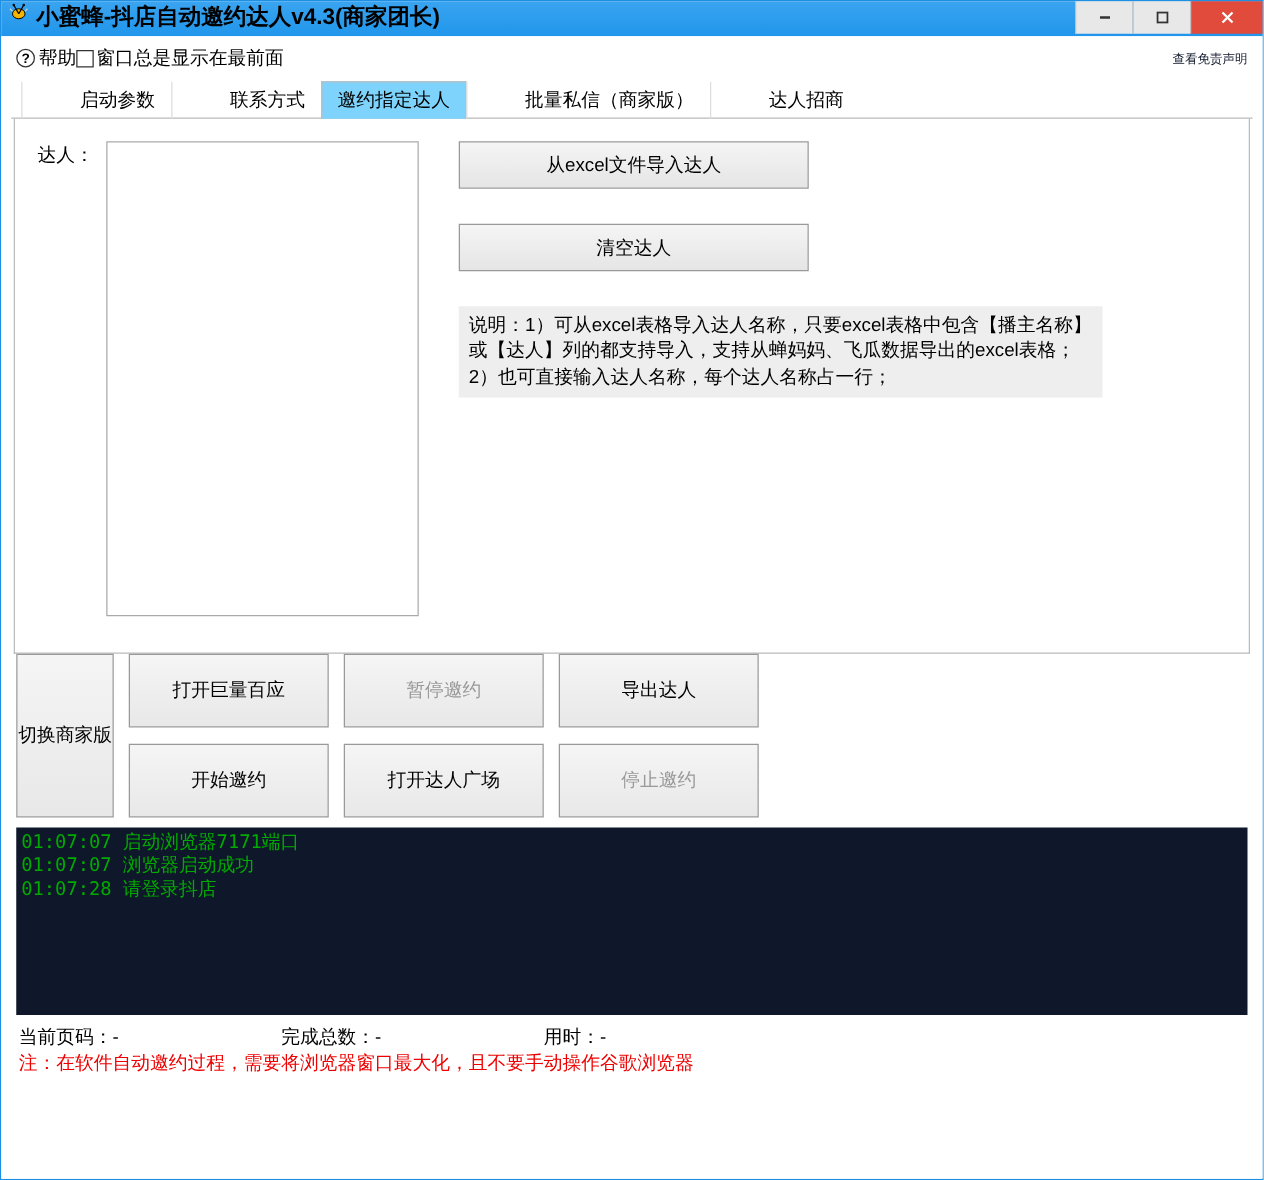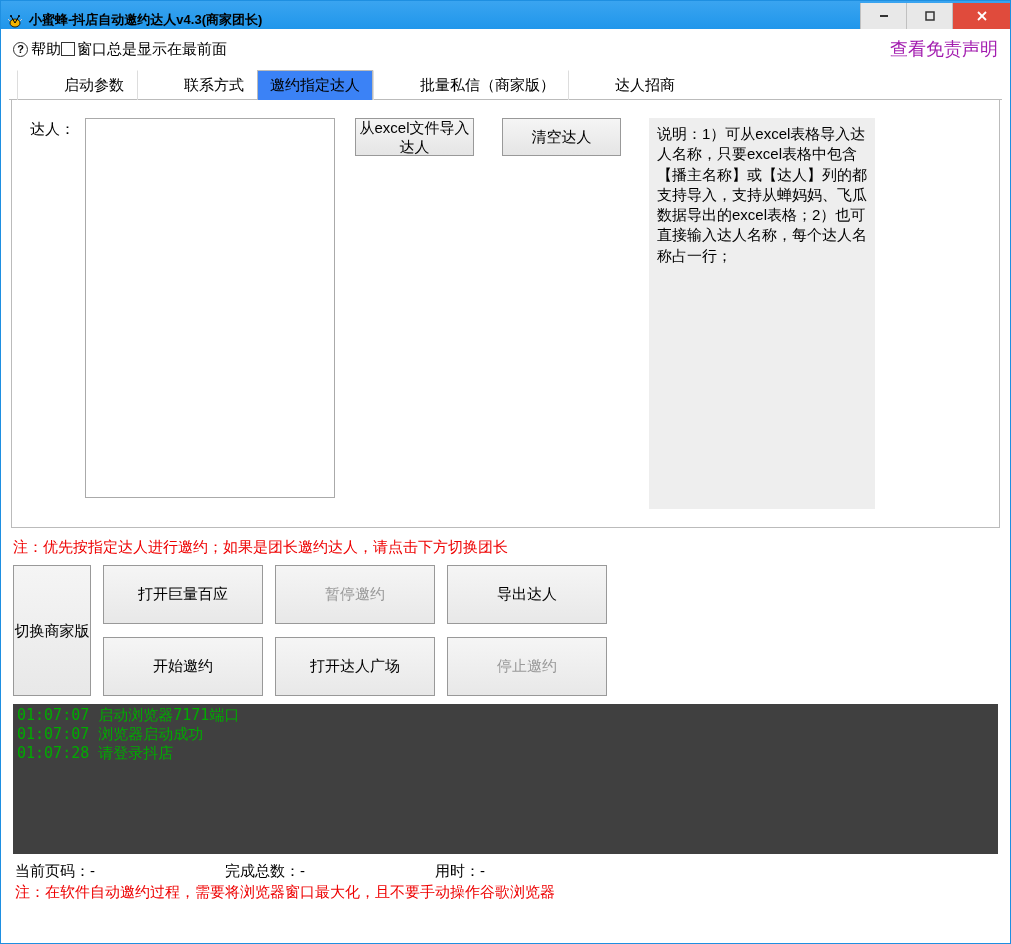--- a/index.html
+++ b/index.html
@@ -16,25 +16,25 @@
   height: 944px;
   border: 1px solid #1e8fe1;
   background: #fff;
   display: flex;
   flex-direction: column;
 }
 .titlebar {
   height: 28px;
   background: linear-gradient(#3aa4f0, #2096eb);
   display: flex;
-  align-items: flex-end;
+  align-items: flex-start;
   color: #000;
   font-weight: bold;
   padding-left: 6px;
-  font-size: 13px;
+  font-size: 18px;
 }
 .titlebar .icon {
   width: 16px; height: 16px;
   margin-right: 6px;
   display: inline-flex;
   align-items: center;
   justify-content: center;
 }
 .titlebar .spacer { flex: 1; }
 .titlebar .winbtn {
@@ -86,43 +86,43 @@
   gap: 2px;
   cursor: pointer;
 }
 .checkbox-wrap .box {
   width: 14px; height: 14px;
   border: 1px solid #333;
   background: #fff;
 }
 .disclaimer-link {
   margin-left: auto;
-  color: #a21caf;
-  cursor: pointer;
-  font-size: 18px;
+  color: #0f172a;
+  cursor: pointer;
+  font-size: 10px;
 }
 .tabs {
   display: flex;
   border-bottom: 1px solid #bbb;
   margin-top: 4px;
   padding-left: 8px;
   font-size: 15px;
 }
 .tab {
   padding: 5px 12px;
   border: 1px solid transparent;
   border-bottom: none;
   cursor: pointer;
   margin-right: 0px;
   position: relative;
   top: 1px;
 }
 .tab.active {
   border-color: #bbb;
-  background: #3b82f6;
+  background: #7dd3fc;
 }
 .tab:not(.active) {
   border-left: 1px solid #ddd;
   padding-left: 46px;
 }
 .tab:first-child { border-left: 1px solid #ddd; }
 .main-area {
   border: 1px solid #bbb;
   border-top: none;
   margin: 0 2px;
@@ -142,23 +142,24 @@
 .daren-textarea {
   width: 250px;
   height: 380px;
   border: 1px solid #aaa;
   resize: none;
   font-family: inherit;
   overflow-y: scroll;
 }
 .right-col {
   display: flex;
-  flex-direction: row;
+  flex-direction: column;
   gap: 28px;
   width: 520px;
+  margin-left: 12px;
 }
 .import-btn, .clear-btn {
   width: 280px;
   height: 38px;
   border: 1px solid #999;
   background: linear-gradient(#f5f5f5, #e5e5e5);
   cursor: pointer;
   font-size: 15px;
   font-family: inherit;
 }
@@ -207,21 +208,21 @@
   font-size: 15px;
   font-family: inherit;
 }
 .action-btn:disabled {
   color: #999;
   cursor: default;
 }
 .console {
   margin: 8px 4px 4px 4px;
   height: 150px;
-  background: #404040;
+  background: #0f172a;
   color: #0a0;
   font-family: "SimSun", monospace;
   font-size: 15px;
   padding: 2px 4px;
   overflow-y: scroll;
   line-height: 1.25;
   white-space: pre;
 }
 .status-bar {
   display: flex;
@@ -298,21 +299,20 @@
         <div class="lbl">达人：</div>
         <textarea class="daren-textarea" style=""></textarea>
       </div>
       <div class="right-col">
         <button class="import-btn">从excel文件导入达人</button>
         <button class="clear-btn">清空达人</button>
         <div class="desc-box">说明：1）可从excel表格导入达人名称，只要excel表格中包含【播主名称】或【达人】列的都支持导入，支持从蝉妈妈、飞瓜数据导出的excel表格；2）也可直接输入达人名称，每个达人名称占一行；</div>
       </div>
     </div>
 
-    <div class="note-red">注：优先按指定达人进行邀约；如果是团长邀约达人，请点击下方切换团长</div>
 
     <div class="btn-grid">
       <button class="switch-btn">
         <span>切换</span>
         <span>商家版</span>
       </button>
       <div class="btn-col">
         <button class="action-btn">打开巨量百应</button>
         <button class="action-btn">开始邀约</button>
       </div>

